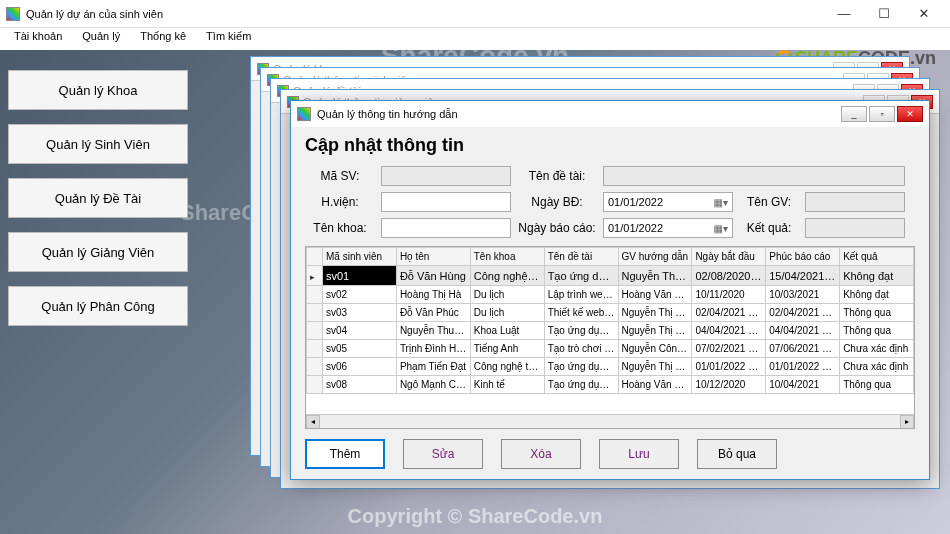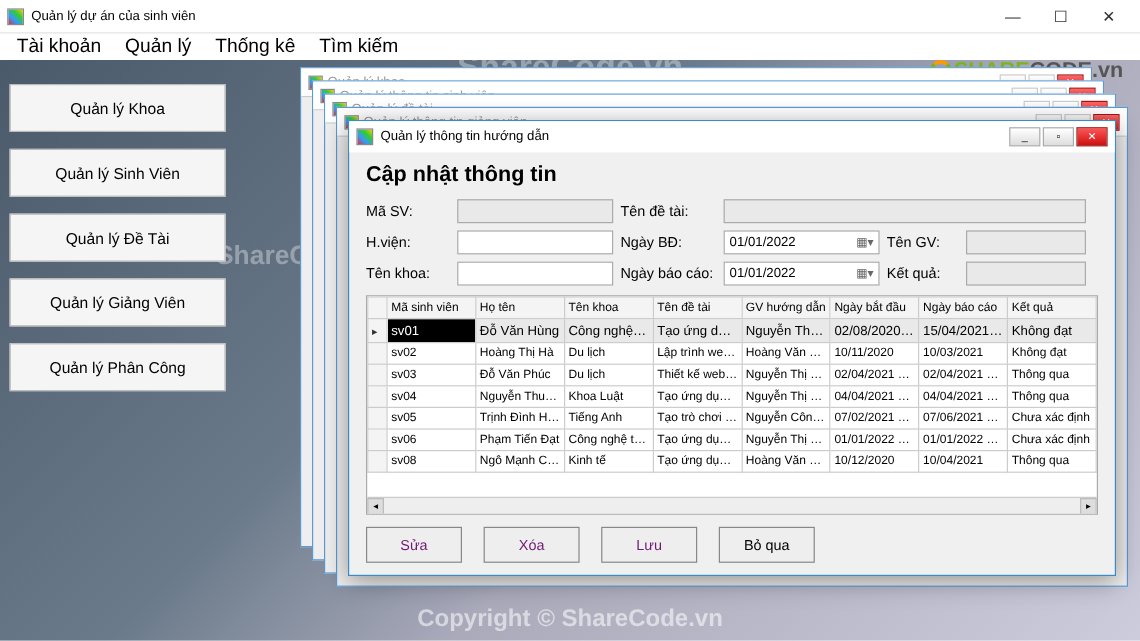--- a/index.html
+++ b/index.html
@@ -3,21 +3,21 @@
 <meta charset="utf-8">
 <style>
 * { box-sizing: border-box; margin: 0; padding: 0; font-family: "Segoe UI", Tahoma, sans-serif; }
 body { width: 950px; height: 534px; overflow: hidden; background: #fff; position: relative; }
 
 .titlebar { height: 28px; background: #fff; border-bottom: 1px solid #ddd; display: flex; align-items: center; padding: 12px 6px; font-size: 11px; }
 .titlebar .ico { width: 14px; height: 14px; background: linear-gradient(45deg,#d33,#39f,#3c3,#fc0); margin-right: 6px; border: 1px solid #888; }
 .titlebar .spacer { flex: 1; }
 .win-btn { width: 40px; height: 20px; display: flex; align-items: center; justify-content: center; font-size: 13px; color: #333; }
 
-.menubar { height: 22px; background: #fff; display: flex; align-items: flex-start; padding: 0 4px; font-size: 16px; }
+.menubar { height: 22px; background: #fff; display: flex; align-items: flex-start; padding: 0 4px; font-size: 11px; }
 .menubar span { padding: 2px 10px; }
 
 .workspace { position: absolute; top: 50px; left: 0; right: 0; bottom: 0; background: linear-gradient(135deg,#4a5a6a,#6a7a8a 40%,#aab 60%,#ccd); overflow: hidden; }
 .bg-wm1 { position: absolute; top: -10px; left: 50%; transform: translateX(-50%); font-size: 28px; font-weight: bold; color: rgba(255,255,255,.35); }
 .bg-wm2 { position: absolute; top: 150px; left: 180px; font-size: 22px; font-weight: bold; color: rgba(255,255,255,.35); }
 .bg-wm3 { position: absolute; bottom: 6px; left: 50%; transform: translateX(-50%); font-size: 20px; font-weight: bold; color: rgba(255,255,255,.55); }
 
 .sidebar { position: absolute; top: 20px; left: 8px; width: 180px; }
 .side-btn { width: 100%; height: 40px; margin-bottom: 14px; background: #f5f5f5; border: 1px solid #bbb; font-size: 13px; font-weight: 500; }
 
@@ -36,21 +36,21 @@
 .dlg-title { height: 26px; background: #fff; display: flex; align-items: center; padding: 0 6px; font-size: 11px; justify-content: center; }
 .dlg-title .ico { width: 14px; height: 14px; background: linear-gradient(45deg,#d33,#39f,#3c3,#fc0); margin-right: 6px; border:1px solid #888;}
 .dlg-title .spacer { flex: 1; }
 .dlg-title .tb { width: 26px; height: 16px; border: 1px solid #aaa; margin-left: 2px; background: linear-gradient(#fff,#ddd); font-size:9px; display:flex; align-items:center; justify-content:center; }
 .dlg-title .tb.x { background: linear-gradient(#f55,#c11); color: #fff; border-color:#911; }
 
 .dlg-body { flex: 1; padding: 8px 14px 10px; display: flex; flex-direction: column; }
 .dlg-heading { text-align: left; font-size: 18px; font-weight: 700; margin-bottom: 10px; }
 
 .form-grid { display: grid; grid-template-columns: 70px 130px 80px 130px 60px 100px; column-gap: 6px; row-gap: 6px; font-size: 12px; align-items: center; margin-bottom: 8px; }
-.form-grid label { text-align: left; }
+.form-grid label { text-align: center; }
 .inp, .sel, .date { height: 20px; border: 1px solid #aaa; background: #fff; font-size: 11px; padding: 0 4px; }
 .sel { background: #e9e9e9; }
 .date { display:flex; align-items:center; justify-content:space-between; }
 .date .cal { font-size:10px; color:#666; }
 
 .wide { grid-column: span 3; }
 
 .grid-wrap { flex: 1; border: 1px solid #aaa; background: #fff; overflow: hidden; position: relative; }
 table { border-collapse: collapse; width: 100%; font-size: 10px; table-layout: fixed; }
 th, td { border: 1px solid #ccc; padding: 2px 3px; text-align: left; white-space: nowrap; overflow: hidden; text-overflow: ellipsis; height: 18px; }
@@ -190,21 +190,21 @@
         <table>
           <thead>
               <tr id="thead-row">
                 <th class="rowhdr"></th>
                 <th>Mã sinh viên</th>
                 <th>Họ tên</th>
                 <th>Tên khoa</th>
                 <th>Tên đề tài</th>
                 <th>GV hướng dẫn</th>
                 <th>Ngày bắt đầu</th>
-                <th>Ngày báo cáo</th>
+                <th>Phúc báo cáo</th>
                 <th>Kết quả</th>
               </tr>
             </thead>
           <tbody id="tbody">
               <tr class="sel">
                 <td class="rowhdr"></td>
                 <td>sv01</td>
                 <td>Đỗ Văn Hùng</td>
                 <td>Công nghệ thông...</td>
                 <td>Tạo ứng dụng N...</td>
@@ -282,20 +282,21 @@
             </tbody>
         </table>
         <div class="hscroll">
           <div class="arr">◂</div>
           <div class="track"></div>
           <div class="arr">▸</div>
         </div>
       </div>
 
       <div class="btn-row">
+        <button class="primary">Thêm</button>
         <button disabled="">Sửa</button>
         <button disabled="">Xóa</button>
         <button disabled="">Lưu</button>
         <button>Bỏ qua</button>
       </div>
     </div>
   </div>
 </div>
 
 </body></html>

